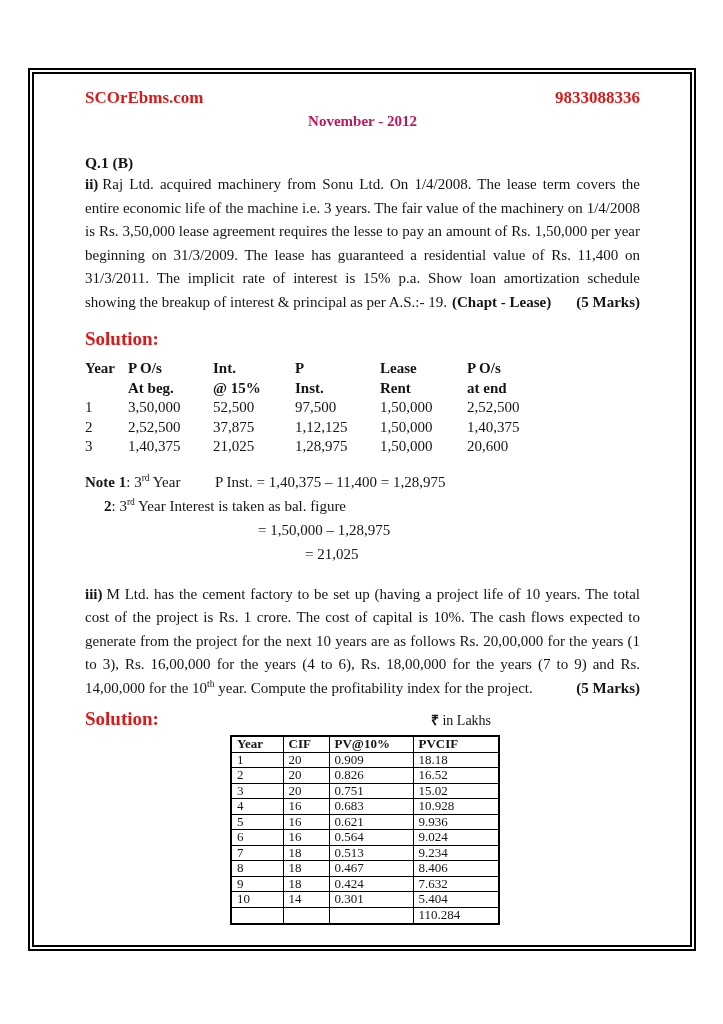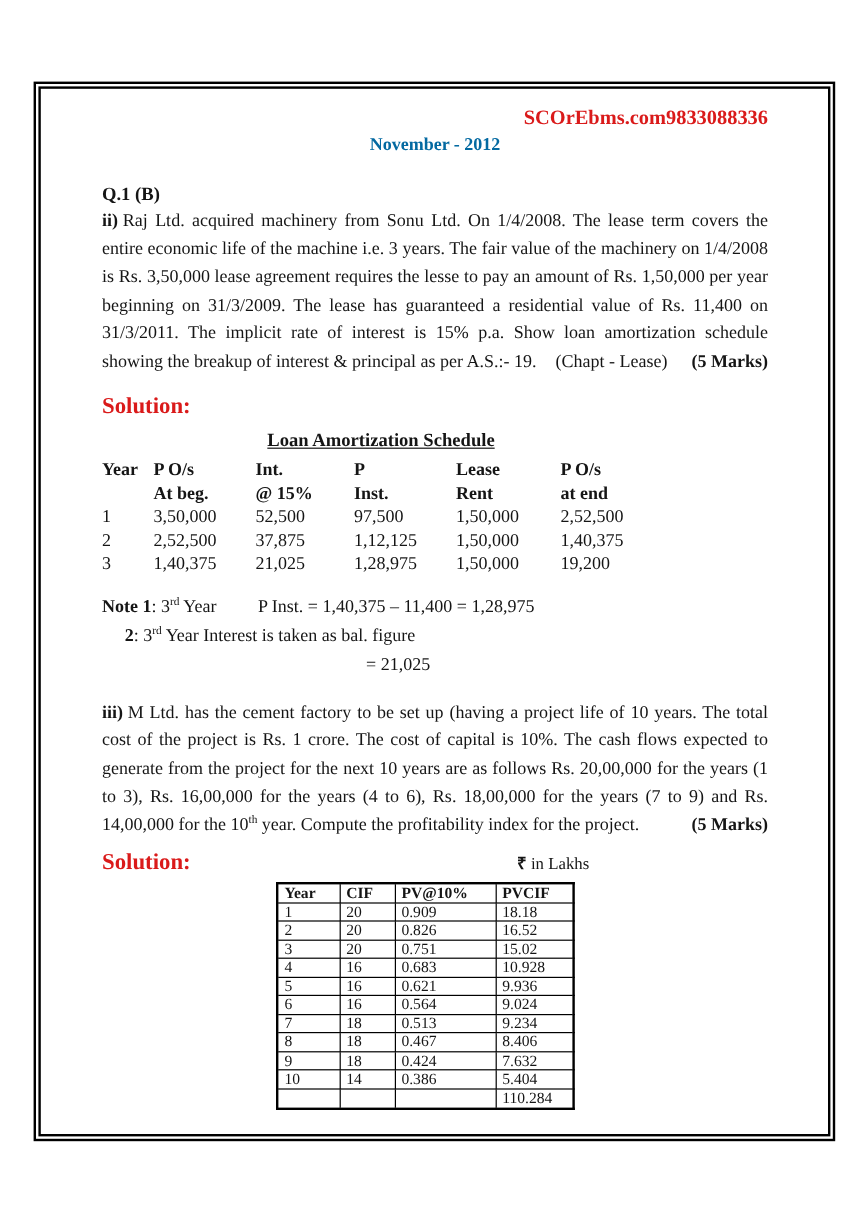--- a/index.html
+++ b/index.html
@@ -5,28 +5,28 @@
   * { margin:0; padding:0; box-sizing:border-box; }
   html,body { background:#ffffff; }
   .sheet {
     position:relative; width:723px; height:1024px; background:#ffffff;
     font-family:"Liberation Serif", serif; color:#151515; overflow:hidden;
   }
   .frame {
     position:absolute; left:28px; top:68px; width:668px; height:883px;
     border:6px double #000; padding:14px 50px 0 51px; background:#fff;
   }
-  .doc-header { display:flex; justify-content:flex-end; align-items:baseline;
+  .doc-header { display:flex; justify-content:space-between; align-items:baseline;
     font-weight:bold; font-size:17px; color:#da1a1a; }
   .main-title { text-align:center; margin-top:21px; font-weight:bold; font-size:15.5px; color:#00a34e; }
-  .sub-title  { text-align:center; margin-top:5px; font-weight:bold; font-size:15px; color:#0369a1; }
+  .sub-title  { text-align:center; margin-top:5px; font-weight:bold; font-size:15px; color:#be185d; }
   .q-heading  { margin-top:24px; font-weight:bold; font-size:15.5px; }
   .para { margin-top:1px; font-size:15px; line-height:23.5px; text-align:justify; }
   .para .lead { font-weight:bold; margin-right:4px; }
-  .para .chapter { font-weight:normal; margin-left:16px; }
+  .para .chapter { font-weight:bold; margin-left:5px; }
   .marks { float:right; font-weight:bold; }
   sup.s { font-size:9.5px; vertical-align:super; line-height:0; }
   .solution { margin-top:14px; color:#da1a1a; font-weight:bold; font-size:19px; }
   .sched-wrap { width:465px; margin-top:9px; }
   .sched-title { text-align:center; font-weight:bold; font-size:15.5px; text-decoration:underline; }
   .amort { display:grid; grid-template-columns:43px 85px 82px 85px 87px 83px;
     font-size:15px; line-height:19.5px; margin-top:6px; }
   .amort .h { font-weight:bold; }
   .notes { margin-top:13px; font-size:15px; line-height:24px; }
   .notes b { font-weight:bold; }
@@ -37,21 +37,21 @@
   .para2 { margin-top:17px; }
   .sol-row { display:flex; align-items:baseline; margin-top:8px; }
   .unit-label { margin-left:272px; font-size:14px; }
   .unit-label .sym { font-weight:bold; }
   table.pi { border-collapse:collapse; margin:5px 0 0 145px; border:2px solid #000; }
   table.pi th, table.pi td {
     border:1.5px solid #000; font-size:13px; padding:0 5px; height:15.5px;
     text-align:left; line-height:1.12; font-weight:normal; vertical-align:middle;
   }
   table.pi th { font-weight:bold; }
-  td.c-year { width:52px; } td.c-cif { width:46px; } td.c-pv { width:84px; } td.c-pvcif { width:65px; }
+  td.c-year { width:52px; } td.c-cif { width:46px; } td.c-pv { width:84px; } td.c-pvcif { width:86px; }
   td.total { font-weight:bold; }
 </style>
 </head>
 <body>
 
 <div class="sheet">
   <div class="frame">
 
     <div class="doc-header">
       <span>SCOrEbms.com</span>
@@ -60,21 +60,20 @@
 
     <div class="sub-title">November - 2012</div>
 
     <div class="q-heading">Q.1 (B)</div>
 
     <p class="para"><span class="lead">ii)</span><span>Raj Ltd. acquired machinery from Sonu Ltd. On 1/4/2008. The lease term covers the entire economic life of the machine i.e. 3 years. The fair value of the machinery on 1/4/2008 is Rs. 3,50,000 lease agreement requires the lesse to pay an amount of Rs. 1,50,000 per year beginning on 31/3/2009. The lease has guaranteed a residential value of Rs. 11,400 on 31/3/2011. The implicit rate of interest is 15% p.a. Show loan amortization schedule showing the breakup of interest &amp; principal as per A.S.:- 19.</span><span class="chapter">(Chapt - Lease)</span><span class="marks">(5 Marks)</span></p>
 
     <div class="solution">Solution:</div>
 
     <div class="sched-wrap">
-      <div class="sched-title">Loan Amortization Schedule</div>
       <div class="amort">
         <span class="h">Year</span>
         <span class="h">P O/s</span>
         <span class="h">Int.</span>
         <span class="h">P</span>
         <span class="h">Lease</span>
         <span class="h">P O/s</span>
 
         <span class="h"></span>
         <span class="h">At beg.</span>
@@ -95,27 +94,28 @@
         <span>37,875</span>
         <span>1,12,125</span>
         <span>1,50,000</span>
         <span>1,40,375</span>
 
         <span>3</span>
         <span>1,40,375</span>
         <span>21,025</span>
         <span>1,28,975</span>
         <span>1,50,000</span>
-        <span>19,200</span>
+        <span>20,600</span>
       </div>
     </div>
 
     <div class="notes">
       <div><span class="n1-left"><b>Note 1</b><span>: 3</span><sup class="s">rd</sup><span> Year</span></span><span>P Inst. = 1,40,375 – 11,400 = 1,28,975</span></div>
       <div class="n-line2"><b>2</b><span>: 3</span><sup class="s">rd</sup><span> Year Interest is taken as bal. figure</span></div>
+      <div class="n-line3">= 1,50,000 – 1,28,975</div>
       <div class="n-line4">= 21,025</div>
     </div>
 
     <p class="para para2"><span class="lead">iii)</span><span>M Ltd. has the cement factory to be set up (having a project life of 10 years. The total cost of the project is Rs. 1 crore. The cost of capital is 10%. The cash flows expected to generate from the project for the next 10 years are as follows Rs. 20,00,000 for the years (1 to 3), Rs. 16,00,000 for the years (4 to 6), Rs. 18,00,000 for the years (7 to 9) and Rs. 14,00,000 for the 10</span><sup class="s">th</sup><span> year. Compute the profitability index for the project.</span><span class="marks">(5 Marks)</span></p>
 
     <div class="sol-row">
       <span class="solution" style="margin-top:0">Solution:</span>
       <span class="unit-label"><span class="sym">₹</span><span> in Lakhs</span></span>
     </div>
 
@@ -177,21 +177,21 @@
           </tr>
       <tr>
             <td>9</td>
             <td>18</td>
             <td>0.424</td>
             <td>7.632</td>
           </tr>
       <tr>
             <td>10</td>
             <td>14</td>
-            <td>0.386</td>
+            <td>0.301</td>
             <td>5.404</td>
           </tr>
       <tr>
             <td></td>
             <td></td>
             <td></td>
             <td class="total">110.284</td>
           </tr>
     </tbody>
       </table>

